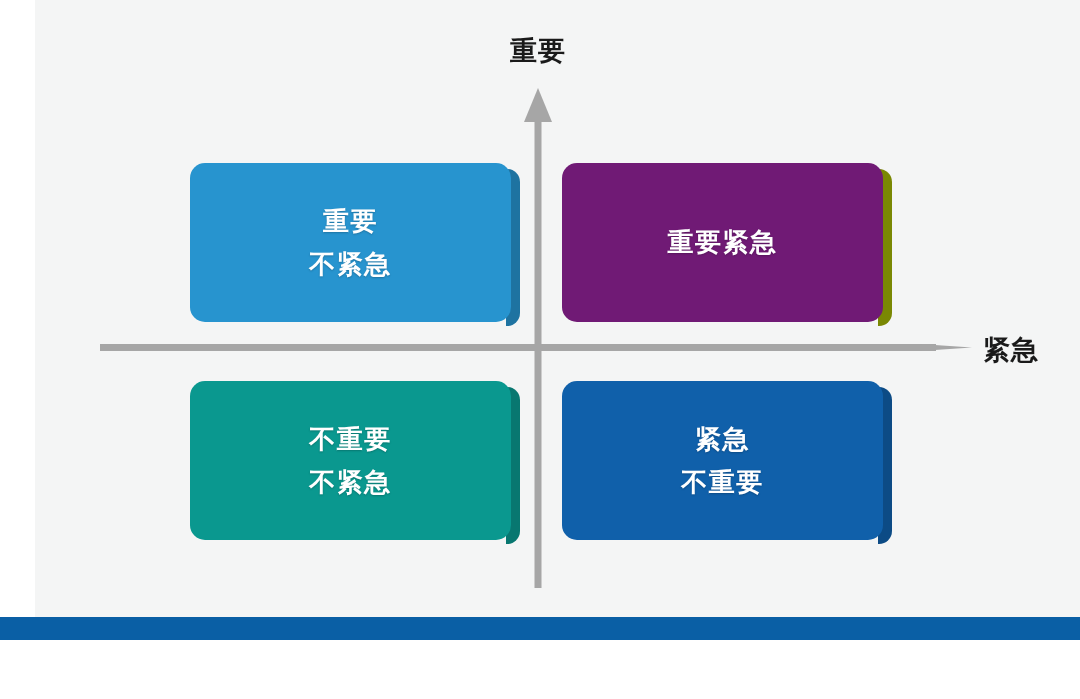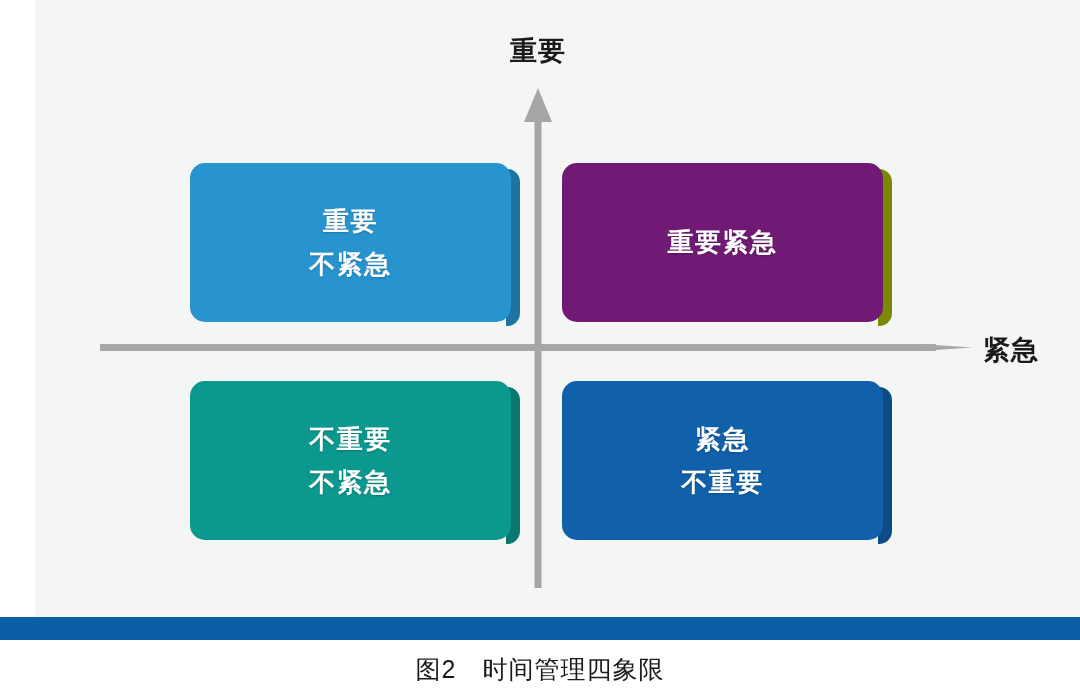--- a/index.html
+++ b/index.html
@@ -196,17 +196,14 @@
       <div class="face" style="background:#1060aa">
         <div class="label">紧急</div>
         <div class="label">不重要</div>
       </div>
     </div>
 
   </div>
 
   <div class="rule"></div>
 
-  <div class="caption-area">
-    <div class="caption">图2　时间管理四象限</div>
-  </div>
 
 </div>
 
 </body></html>

